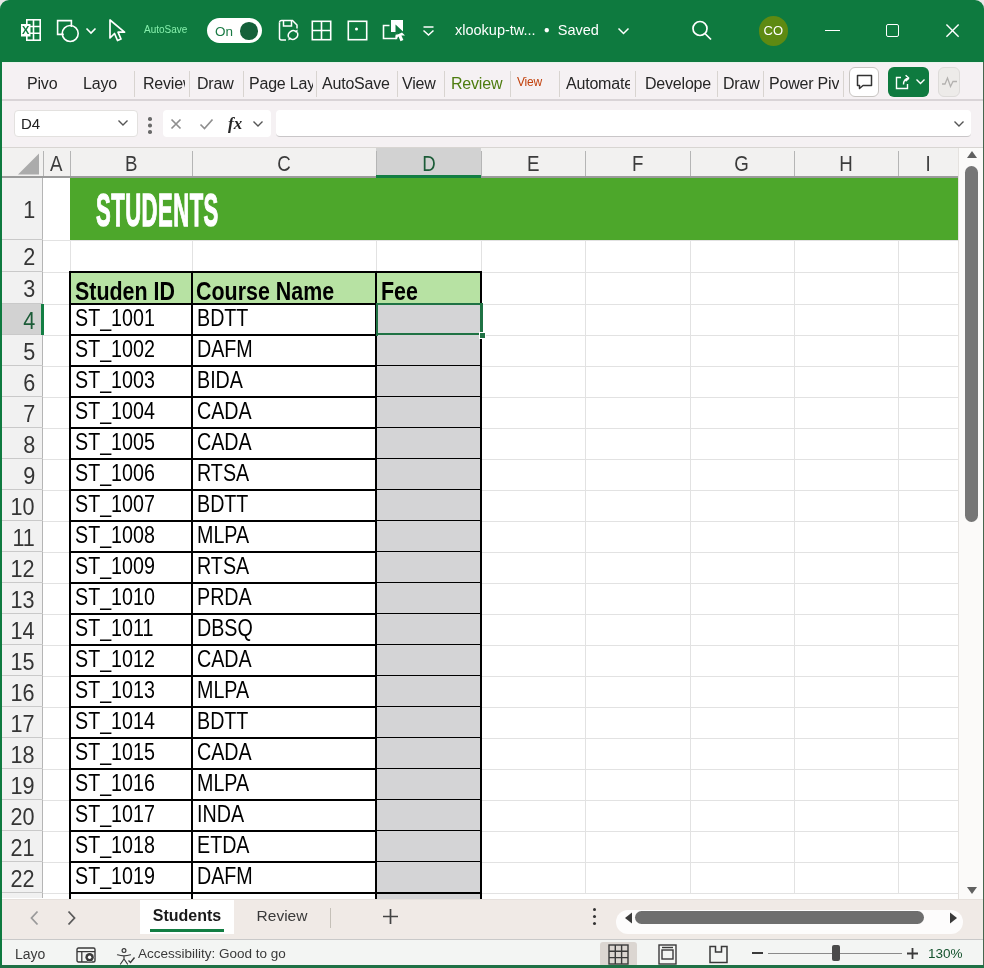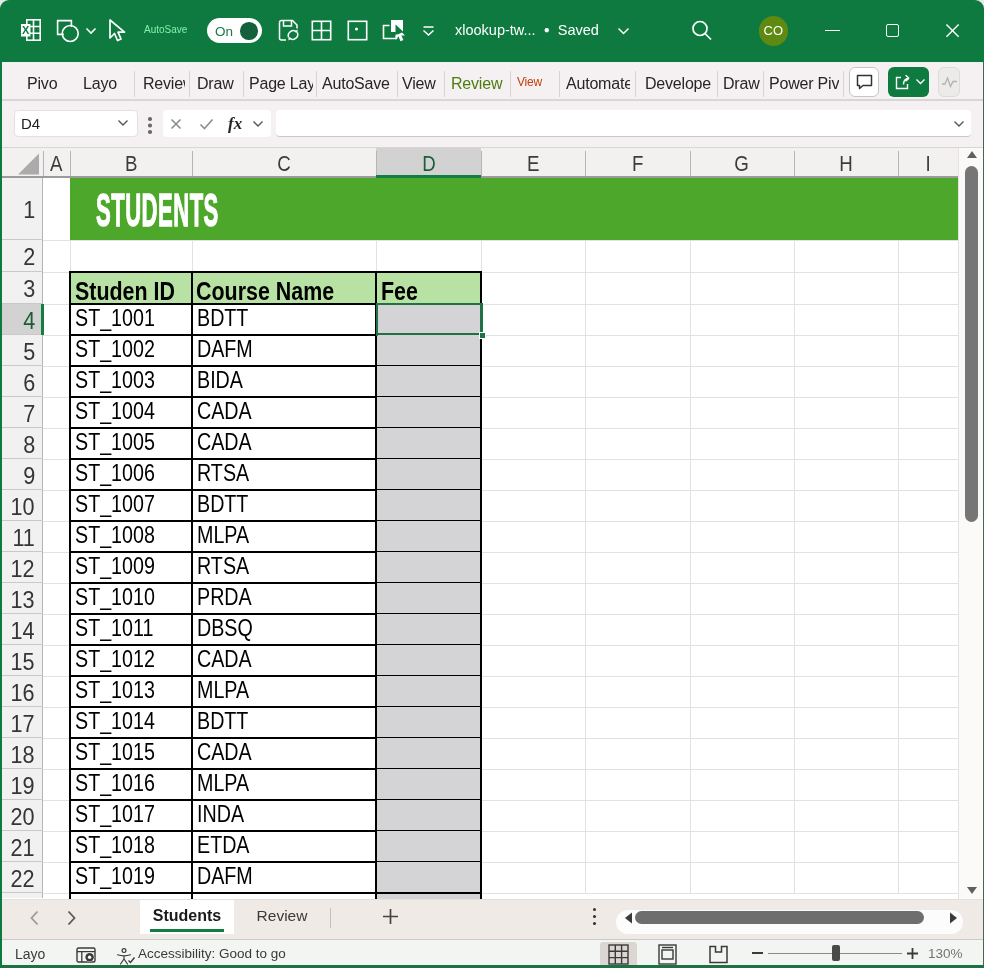--- a/index.html
+++ b/index.html
@@ -452,16 +452,16 @@
       <g stroke="#3a3a3a" stroke-width="1.5" fill="none">
         <path d="M2 2.5 H7.5 V8 H13.5 V2.5 H19 V18.5 H2 Z"></path>
       </g>
     </svg>
 <div class="ab" style="left:752px;top:12.5px;width:11px;height:2px;background:#3a3a3a;"></div>
 <div class="ab" style="left:768px;top:13px;width:134px;height:1.5px;background:#8a8a8a;"></div>
 <div class="ab" style="left:832px;top:5.5px;width:8px;height:16px;background:#4a4a4a;border-radius:2px;"></div>
 <svg class="ab" style="left:906px;top:7px;" width="13" height="13" viewBox="0 0 13 13">
       <path d="M6.5 1 V12 M1 6.5 H12" stroke="#3a3a3a" stroke-width="1.8"></path>
     </svg>
-<div class="ab" style="left:928px;top:6px;font-size:13.5px;color:#737373;">130%</div>
+<div class="ab" style="left:928px;top:6px;font-size:13.5px;color:#14532d;">130%</div>
 </div>
 <div class="ab" style="left:0;top:62px;width:2px;height:906px;background:#0e7a3f;"></div>
 <div class="ab" style="left:982.5px;top:62px;width:1.5px;height:906px;background:#47664f;"></div>
 <div class="ab" style="left:0;top:964.5px;width:984px;height:3.5px;background:#1e7145;"></div>
 </body></html>

